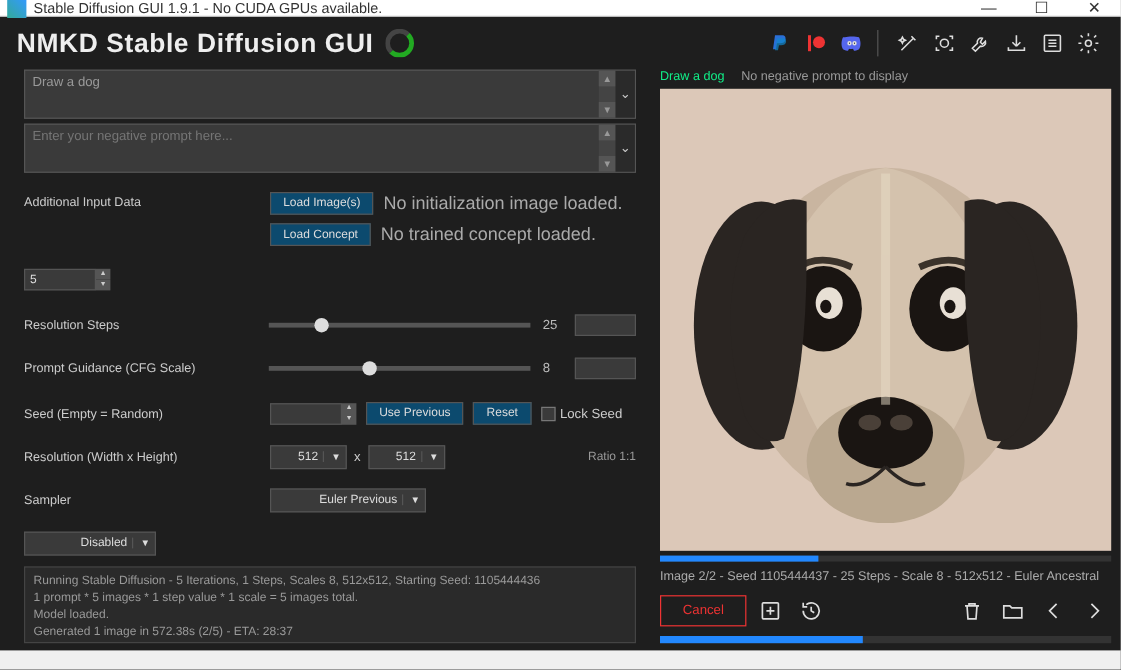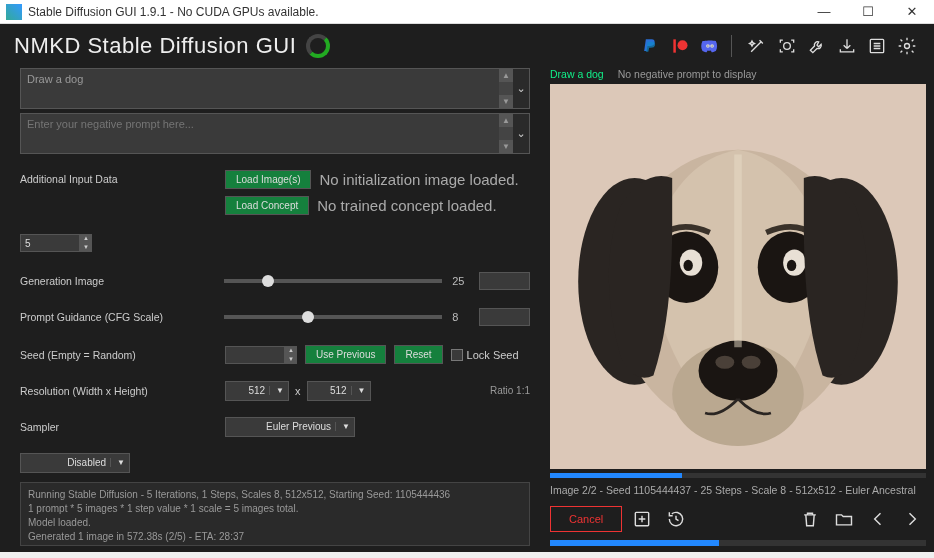--- a/index.html
+++ b/index.html
@@ -1,41 +1,41 @@
 <!DOCTYPE html>
 <html><head>
 <meta charset="utf-8">
 <style>
 *{margin:0;padding:0;box-sizing:border-box;font-family:"Segoe UI",Arial,sans-serif}
 body{width:934px;height:558px;background:#f0f0f0;overflow:hidden}
-.titlebar{height:24px;background:#fff;display:flex;align-items:center;padding:0 0 0 6px;border-bottom:1px solid #ddd}
+.titlebar{height:14px;background:#fff;display:flex;align-items:center;padding:0 0 0 6px;border-bottom:1px solid #ddd}
 .titlebar .app-icon{width:16px;height:16px;background:linear-gradient(45deg,#3a9,#39f);margin-right:6px}
 .titlebar .title{font-size:12px;color:#333;flex:1}
 .titlebar .win-btns{display:flex}
 .titlebar .wb{width:44px;height:30px;display:flex;align-items:center;justify-content:center;font-size:13px;color:#333}
 .app{height:528px;background:#1e1e1e;display:flex;flex-direction:column;color:#ccc;font-size:11px}
 .header{height:44px;display:flex;align-items:center;padding:0 14px}
-.header .brand{font-size:22px;font-weight:400;color:#eee;letter-spacing:.5px}
+.header .brand{font-size:22px;font-weight:700;color:#eee;letter-spacing:.5px}
 .header .ring{width:24px;height:24px;border:4px solid #444;border-right-color:#2a2;border-bottom-color:#2a2;border-radius:50%;margin-left:10px}
 .header .sp{flex:1}
 .header .ic{width:26px;height:26px;display:flex;align-items:center;justify-content:center;margin-left:4px;color:#ddd}
 .header .ic svg{width:20px;height:20px;stroke:#ddd;fill:none;stroke-width:1.6}
 .header .sep{width:1px;height:22px;background:#555;margin:0 8px}
 .main{flex:1;display:flex;padding:0 8px 6px 20px;gap:20px;min-height:0}
 .left{width:510px;display:flex;flex-direction:column;gap:4px}
 .right{flex:1;display:flex;flex-direction:column;gap:4px}
 .prompt-box{background:#3a3a3a;border:1px solid #555;height:44px;display:flex;position:relative}
 .prompt-box textarea{flex:1;background:transparent;border:0;color:#999;font-size:11px;padding:4px 6px;resize:none}
 .prompt-box .scroll{width:14px;background:#444;display:flex;flex-direction:column}
 .prompt-box .scroll .ar{height:13px;background:#555;display:flex;align-items:center;justify-content:center;color:#999;font-size:8px}
 .prompt-box .scroll .tr{flex:1}
 .prompt-box .chev{width:16px;display:flex;align-items:center;justify-content:center;background:#2a2a2a;color:#ccc}
 .row{display:flex;align-items:center;height:24px}
 .row .lbl{width:205px;color:#ccc;font-size:10.5px}
-.row .btn{background:#15803d;border:1px solid #555;color:#ddd;font-size:10px;padding:3px 10px;margin-right:8px;min-width:76px;text-align:center}
+.row .btn{background:#0c4a6e;border:1px solid #555;color:#ddd;font-size:10px;padding:3px 10px;margin-right:8px;min-width:76px;text-align:center}
 .row .hint{color:#aaa;font-size:15px}
 .row .num{width:60px;background:#3a3a3a;border:1px solid #555;color:#ddd;font-size:10px;padding:2px 4px;height:18px}
 .row .spin{width:12px;display:flex;flex-direction:column;height:18px}
 .row .spin .s{flex:1;background:#555;font-size:6px;text-align:center;color:#ccc;line-height:8px}
 .row .slider{width:230px;height:4px;background:#555;position:relative;margin:0 10px}
 .row .slider .thumb{position:absolute;width:12px;height:12px;background:#ddd;border-radius:50%;top:-4px}
 .row .val{color:#bbb;font-size:11px;width:28px}
 .row .valbox{width:54px;height:18px;background:#3a3a3a;border:1px solid #555}
 .row .sel{background:#3a3a3a;border:1px solid #555;color:#ddd;font-size:10px;padding:2px 4px;height:20px;display:flex;align-items:center;justify-content:flex-end}
 .row .sel .dd{font-size:8px;padding-left:6px;border-left:1px solid #555;margin-left:4px}
@@ -174,21 +174,21 @@
         <input class="num" value="5" style="">
         <div class="spin">
             <div class="s">▲</div>
             <div class="s">▼</div>
           </div>
       </div>
 
       <div style="height:8px"></div>
 
       <div class="row">
-        <div class="lbl">Generation Image</div>
+        <div class="lbl">Resolution Steps</div>
         <div class="slider">
             <div class="thumb" style="left:38px"></div>
           </div>
         <div class="val">25</div>
         <div class="valbox"></div>
       </div>
 
       <div style="height:6px"></div>
 
       <div class="row">

